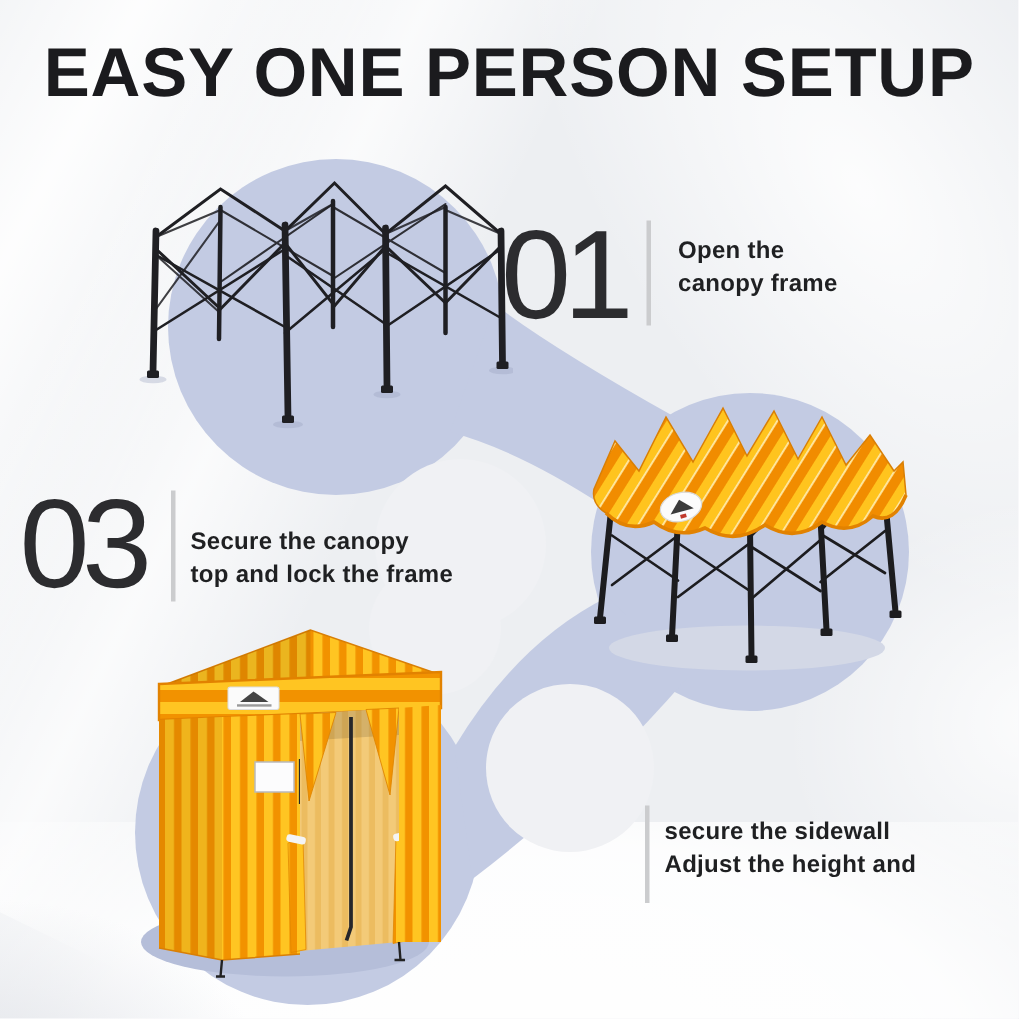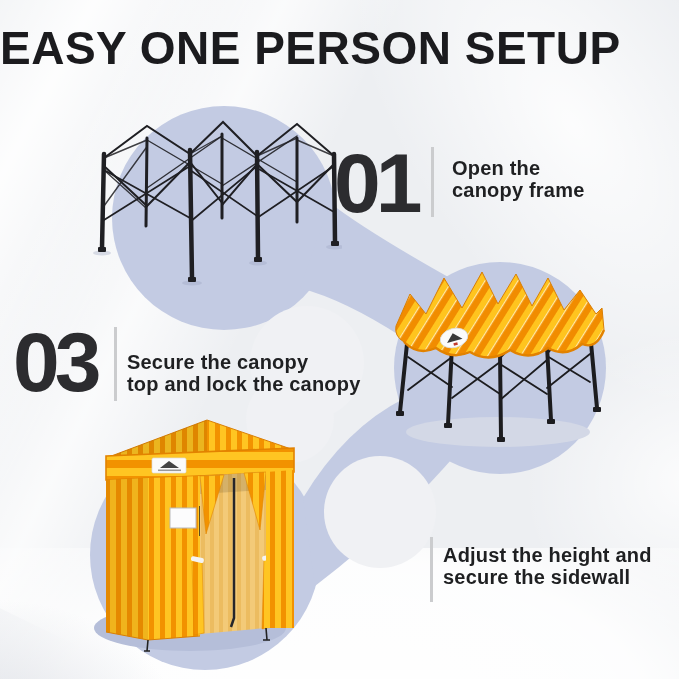--- a/index.html
+++ b/index.html
@@ -18,26 +18,26 @@
   .sw-d{left:-130px;top:548px;width:1000px;height:430px;
         background:radial-gradient(ellipse at 48% 38%,rgba(255,255,255,.97) 0%,rgba(255,255,255,.9) 40%,rgba(255,255,255,0) 72%);}
   .sw-e{left:-90px;top:598px;width:280px;height:190px;
         background:radial-gradient(ellipse at 30% 80%,rgba(216,219,226,.9) 0%,rgba(216,219,226,0) 70%);}
   .sw-f{left:520px;top:330px;width:340px;height:300px;transform:rotate(-18deg);
         background:radial-gradient(ellipse at 50% 50%,rgba(255,255,255,.8) 0%,rgba(255,255,255,0) 70%);}
 
   .layer{position:absolute;left:0;top:0;}
 
   
-  .title{position:absolute;left:0;right:0;top:21px;text-align:left;
+  .title{position:absolute;left:0;right:0;top:21px;text-align:center;
          font-size:46px;font-weight:700;letter-spacing:.5px;color:#1b1b1e;}
-  .stepnum{position:absolute;font-size:84px;line-height:1;font-weight:700;
+  .stepnum{position:absolute;font-size:84px;line-height:1;font-weight:400;
            letter-spacing:-5px;color:#2c2c2f;}
   .divider{position:absolute;width:3px;background:#cbccce;}
-  .stepdesc{position:absolute;font-size:20px;line-height:22px;font-weight:700;
+  .stepdesc{position:absolute;font-size:16px;line-height:22px;font-weight:700;
             color:#1f2022;letter-spacing:.2px;white-space:nowrap;}
   .num1{left:334px;top:141px;} .div1{left:431px;top:147px;height:70px;} .txt1{left:452px;top:157px;}
   .num2{left:13px;top:320px;}  .div2{left:114px;top:327px;height:74px;} .txt2{left:127px;top:339px;margin-top:12px;}
   .num3{left:327px;top:526px;} .div3{left:430px;top:537px;height:65px;} .txt3{left:443px;top:544px;}
 
   .scene{position:absolute;}
   .scene1{left:92px;top:108px;}
   .scene2{left:390px;top:262px;}
   .scene3{left:88px;top:412px;}
 </style>
@@ -230,22 +230,22 @@
   <div class="divider div1"></div>
   <div class="stepdesc txt1">
     <div>Open the</div>
     <div>canopy frame</div>
   </div>
 
   <div class="stepnum num2">03</div>
   <div class="divider div2"></div>
   <div class="stepdesc txt2">
     <div>Secure the canopy</div>
-    <div>top and lock the canopy</div>
+    <div>top and lock the frame</div>
   </div>
 
   <div class="divider div3"></div>
   <div class="stepdesc txt3">
+    <div>secure the sidewall</div>
     <div>Adjust the height and</div>
-    <div>secure the sidewall</div>
   </div>
 
 </div>
 
 </body></html>

